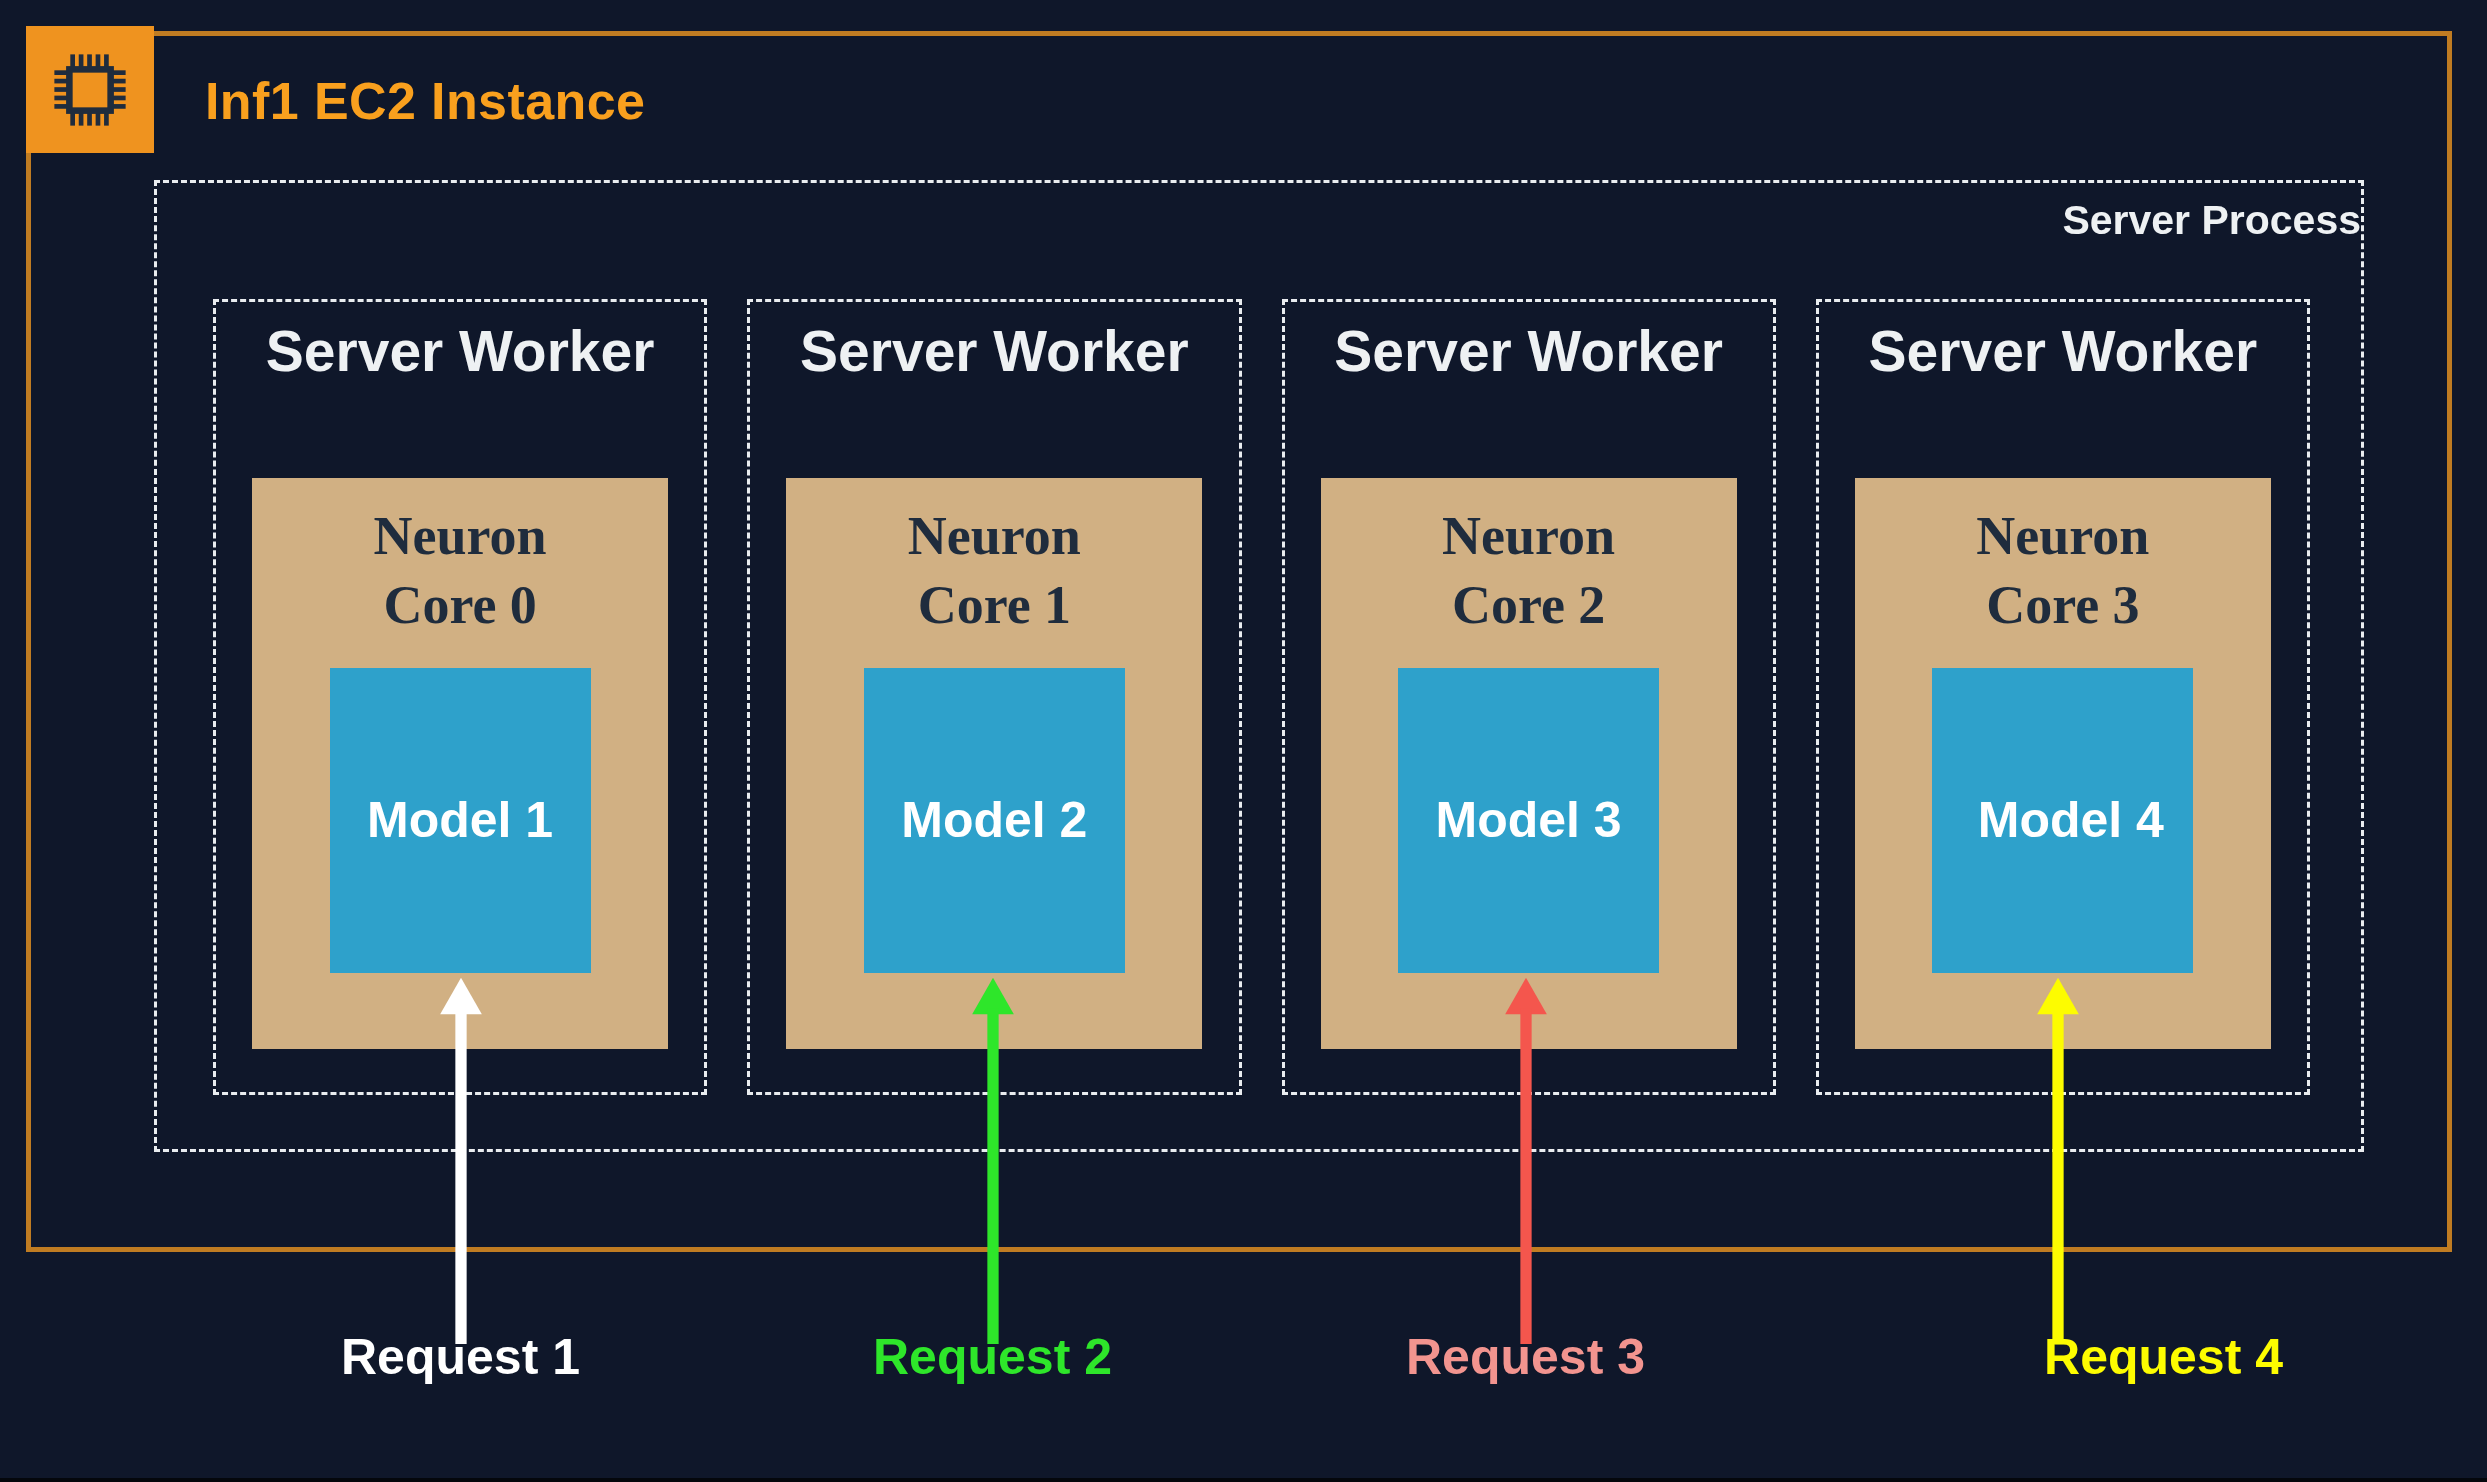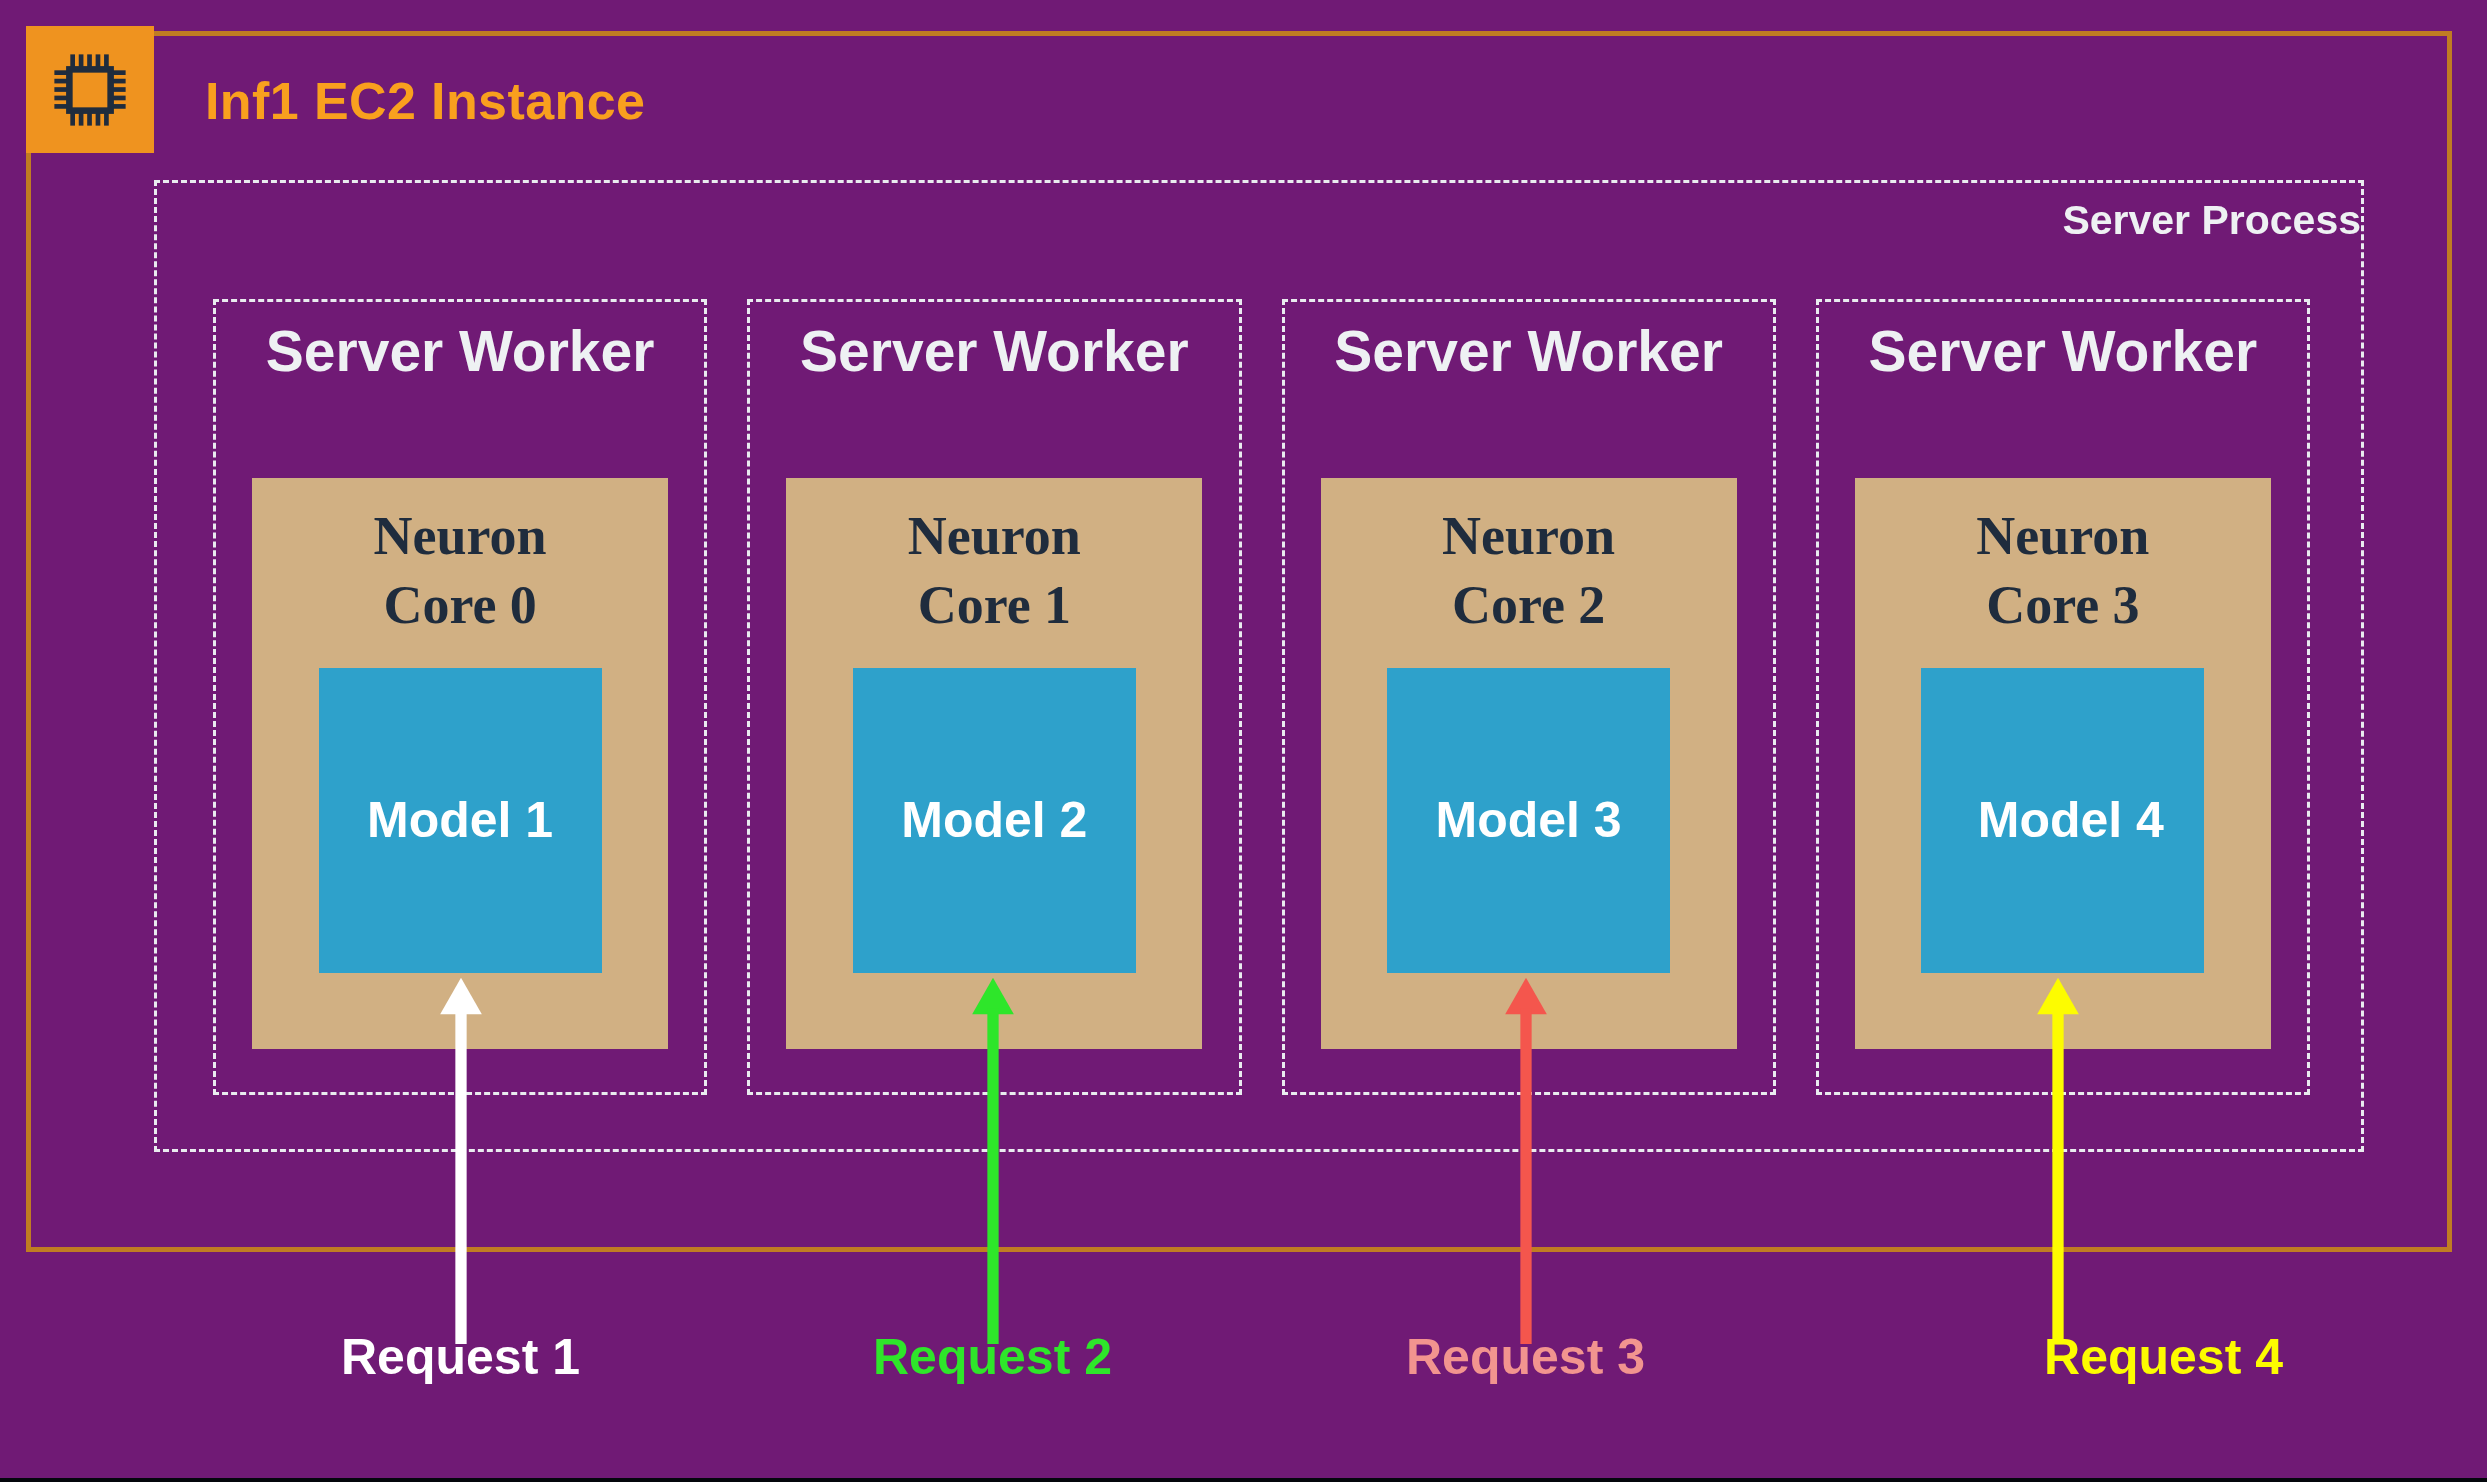--- a/index.html
+++ b/index.html
@@ -54,21 +54,21 @@
   }
   .core-box{
     margin-top:94px;width:416px;height:571px;background:#d1b083;
     display:flex;flex-direction:column;align-items:center;box-sizing:border-box;
   }
   .core-label{
     margin-top:24px;text-align:center;
     font-size:54px;line-height:1.28;font-weight:700;color:#1f2c3d;font-family:Liberation Serif, serif;
   }
   .model-box{
-    margin-top:28px;width:283px;height:305px;background:#2ea1cb;
+    margin-top:28px;width:261px;height:305px;background:#2ea1cb;
     display:flex;align-items:center;justify-content:center;
   }
   .model-label{
     font-size:50px;font-weight:600;color:#ffffff;white-space:nowrap;
   }
   
   .arrow{
     position:absolute;top:976px;width:56px;height:368px;z-index:5;
   }
   .arrow-1{left:433px;}
@@ -80,21 +80,21 @@
     font-size:50px;font-weight:700;white-space:nowrap;z-index:4;
   }
   .request-1{left:235px;}
   .request-2{left:767px;}
   .request-3{left:1300px;}
   .request-4{left:1832px;}
 </style>
 </head>
 <body>
 
-<div class="canvas" style="background-color: #701a75;">
+<div class="canvas" style="background-color: #0f172a;">
 
   <div class="instance-box" style="border-color: rgb(192, 124, 34);"></div>
 
   <div class="badge" style="background-color: rgb(239, 147, 31);">
     <svg viewBox="0 0 96 96" aria-hidden="true">
       <g fill="#1f2c3d">
         <rect x="27" y="10" width="5" height="15"></rect>
           <rect x="36" y="10" width="5" height="15"></rect>
         <rect x="45" y="10" width="5" height="15"></rect>
           <rect x="54" y="10" width="5" height="15"></rect>

